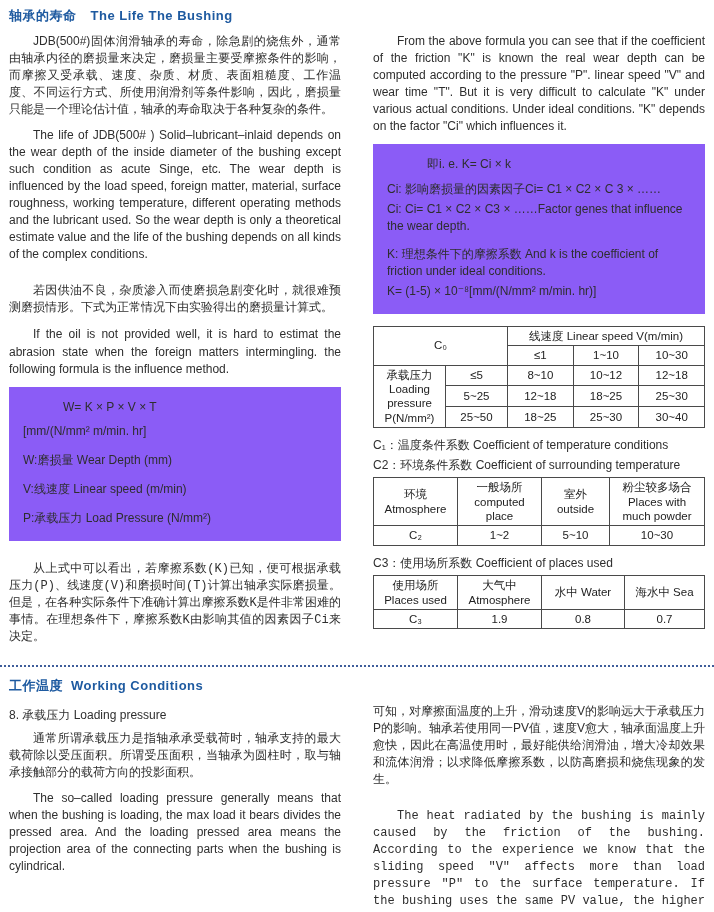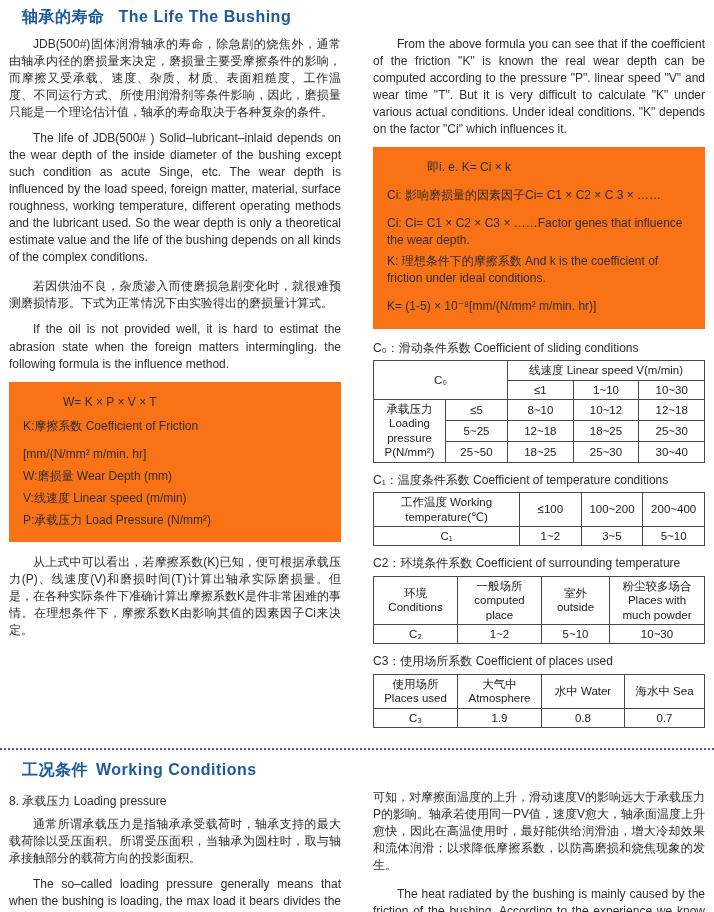--- a/index.html
+++ b/index.html
@@ -8,51 +8,51 @@
     width: 714px; height: 912px;
     overflow: hidden;
     font-family: "Liberation Sans", "DejaVu Sans", sans-serif;
     color: #2e2e2e;
     font-size: 12px;
   }
   .page { padding: 5px 9px 0 9px; }
 
   h1.sec-head {
     color: #1e5aa0;
-    font-size: 16px;
+    font-size: 13px;
     font-weight: bold;
     letter-spacing: 0.5px;
-    margin: 2px 0 8px 13px;
+    margin: 2px 0 8px 0;
   }
   h1.sec-head .en-part { margin-left: 14px; }
 
   .cols {
     display: grid;
     grid-template-columns: 1fr 1fr;
     column-gap: 32px;
     align-items: start;
   }
 
   p.para {
     text-align: justify;
     text-indent: 2em;
     line-height: 1.42;
     margin-bottom: 9px;
   }
-  p.sp-before { margin-top: 12px; }
+  p.sp-before { margin-top: 20px; font-family: Liberation Mono, monospace; }
 
   .graybox {
-    background: #f97316;
+    background: #8b5cf6;
     padding: 12px 12px 14px 14px;
     margin: 6px 0 12px 0;
     line-height: 1.4;
   }
   .graybox .f-main { padding-left: 40px; margin-bottom: 8px; }
-  .graybox .f-line { margin-top: 5px; }
-  .graybox .f-line.tight { margin-top: 11px; }
+  .graybox .f-line { margin-top: 12px; }
+  .graybox .f-line.tight { margin-top: 3px; }
 
   .tbl-title { margin: 4px 0 4px 0; line-height: 1.3; }
 
   table.ctable {
     width: 100%;
     border-collapse: collapse;
     table-layout: fixed;
     margin: 2px 0 10px 0;
   }
   table.ctable td {
@@ -86,42 +86,40 @@
   <div class="cols">
 
     <div>
       <p class="para">JDB(500#)固体润滑轴承的寿命，除急剧的烧焦外，通常由轴承内径的磨损量来决定，磨损量主要受摩擦条件的影响，而摩擦又受承载、速度、杂质、材质、表面粗糙度、工作温度、不同运行方式、所使用润滑剂等条件影响，因此，磨损量只能是一个理论估计值，轴承的寿命取决于各种复杂的条件。</p>
       <p class="para">The life of JDB(500# ) Solid–lubricant–inlaid depends on the wear depth of the inside diameter of the bushing except such condition as acute Singe, etc. The wear depth is influenced by the load speed, foreign matter, material, surface roughness, working temperature, different operating methods and the lubricant used. So the wear depth is only a theoretical estimate value and the life of the bushing depends on all kinds of the complex conditions.</p>
       <p class="para sp-before">若因供油不良，杂质渗入而使磨损急剧变化时，就很难预测磨损情形。下式为正常情况下由实验得出的磨损量计算式。</p>
       <p class="para">If the oil is not provided well, it is hard to estimat the abrasion state when the foreign matters intermingling. the following formula is the influence method.</p>
 
       <div class="graybox">
         <div class="f-main">W= K × P × V × T</div>
-        <div class="f-line">K:摩擦系数 Coefficient of Friction</div>
         <div class="f-line tight">[mm/(N/mm² m/min. hr]</div>
         <div class="f-line">W:磨损量 Wear Depth (mm)</div>
         <div class="f-line">V:线速度 Linear speed (m/min)</div>
         <div class="f-line">P:承载压力 Load Pressure (N/mm²)</div>
       </div>
 
       <p class="para sp-before">从上式中可以看出，若摩擦系数(K)已知，便可根据承载压力(P)、线速度(V)和磨损时间(T)计算出轴承实际磨损量。但是，在各种实际条件下准确计算出摩擦系数K是件非常困难的事情。在理想条件下，摩擦系数K由影响其值的因素因子Ci来决定。</p>
     </div>
 
     <div>
       <p class="para">From the above formula you can see that if the coefficient of the friction "K" is known the real wear depth can be computed according to the pressure "P". linear speed "V" and wear time "T". But it is very difficult to calculate "K" under various actual conditions. Under ideal conditions. "K" depends on the factor "Ci" which influences it.</p>
 
       <div class="graybox">
         <div class="f-main">即i. e. K= Ci × k</div>
         <div class="f-line tight">Ci: 影响磨损量的因素因子Ci= C1 × C2 × C 3 × ……</div>
         <div class="f-line tight">Ci: Ci= C1 × C2 × C3 × ……Factor genes that influence the wear depth.</div>
         <div class="f-line">K: 理想条件下的摩擦系数 And k is the coefficient of friction under ideal conditions.</div>
         <div class="f-line tight">K= (1-5) × 10⁻⁸[mm/(N/mm² m/min. hr)]</div>
       </div>
 
-      <div class="tbl-title">C₀：滑动条件系数 Coefficient of sliding conditions</div>
       <table class="ctable">
         <colgroup>
             <col style="width:72px">
             <col style="width:62px">
             <col>
             <col>
             <col>
           </colgroup>
         <tbody>
           <tr>
@@ -149,54 +147,32 @@
           <tr>
             <td>25~50</td>
             <td>18~25</td>
             <td>25~30</td>
             <td>30~40</td>
           </tr>
         </tbody>
       </table>
 
       <div class="tbl-title">C₁：温度条件系数 Coefficient of temperature conditions</div>
-      <table class="ctable">
-        <colgroup>
-            <col style="width:146px">
-            <col>
-            <col>
-            <col>
-          </colgroup>
-        <tbody>
-          <tr>
-            <td>工作温度 Working temperature(℃)</td>
-            <td>≤100</td>
-            <td>100~200</td>
-            <td>200~400</td>
-          </tr>
-          <tr>
-            <td>C₁</td>
-            <td>1~2</td>
-            <td>3~5</td>
-            <td>5~10</td>
-          </tr>
-        </tbody>
-      </table>
 
       <div class="tbl-title">C2：环境条件系数 Coefficient of surrounding temperature</div>
       <table class="ctable">
         <colgroup>
             <col style="width:84px">
             <col style="width:84px">
             <col style="width:68px">
             <col>
           </colgroup>
         <tbody>
           <tr>
-            <td>环境 Conditions</td>
+            <td>环境 Atmosphere</td>
             <td>一般场所 computed place</td>
             <td>室外 outside</td>
             <td>粉尘较多场合 Places with much powder</td>
           </tr>
           <tr>
             <td>C₂</td>
             <td>1~2</td>
             <td>5~10</td>
             <td>10~30</td>
           </tr>
@@ -225,21 +201,21 @@
             <td>0.7</td>
           </tr>
         </tbody>
       </table>
     </div>
   </div>
 
   <div class="dotted-sep"></div>
 
   <h1 class="sec-head">
-    <span>工况条件</span><span class="en-part" style="margin-left:8px">Working Conditions</span>
+    <span>工作温度</span><span class="en-part" style="margin-left:8px">Working Conditions</span>
   </h1>
 
   <div class="cols">
 
     <div>
       <div class="num-item">8.  承载压力 Loading pressure</div>
       <p class="para">通常所谓承载压力是指轴承承受载荷时，轴承支持的最大载荷除以受压面积。所谓受压面积，当轴承为圆柱时，取与轴承接触部分的载荷方向的投影面积。</p>
       <p class="para">The so–called loading pressure generally means that when the bushing is loading, the max load it bears divides the pressed area. And the loading pressed area means the projection area of the connecting parts when the bushing is cylindrical.</p>
 
     </div>

